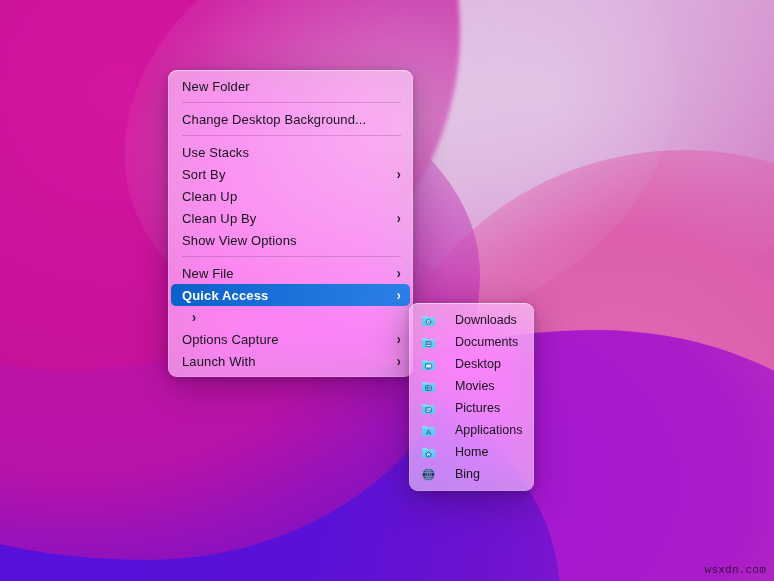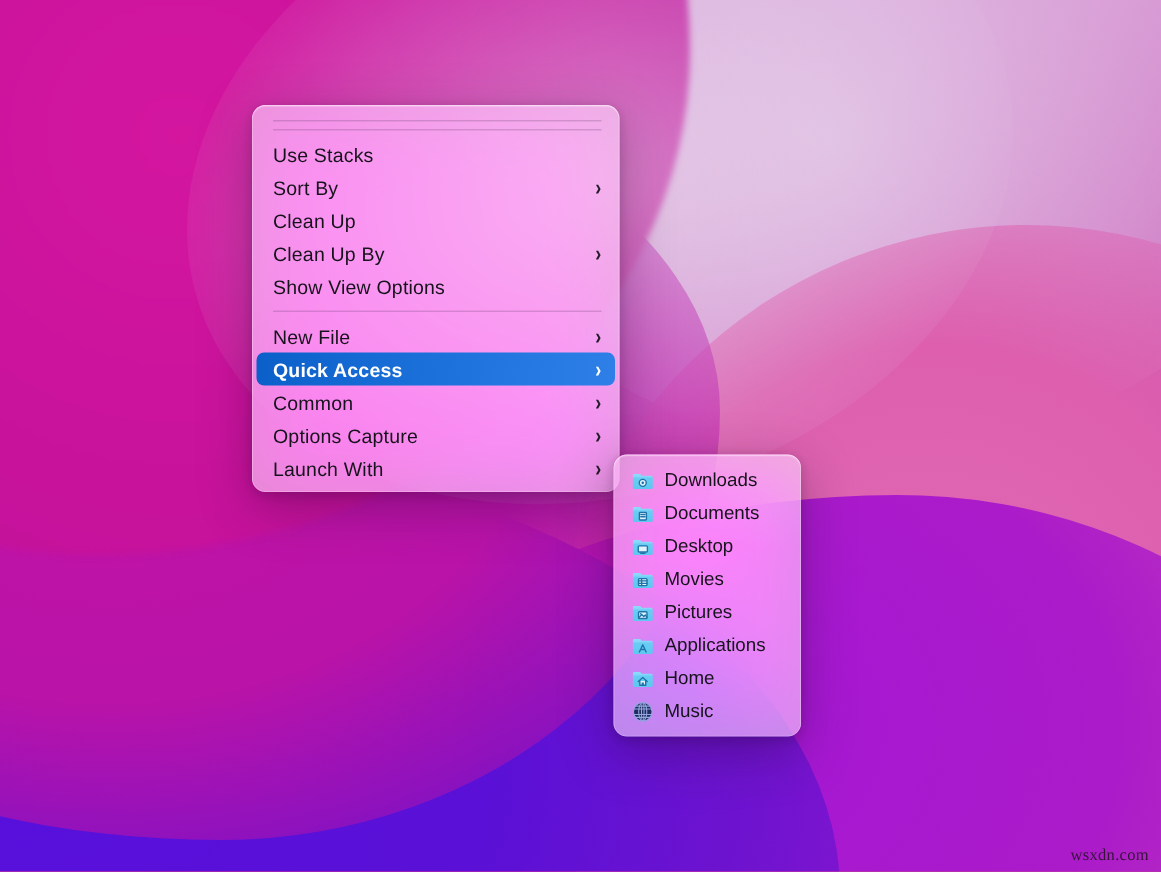--- a/index.html
+++ b/index.html
@@ -197,40 +197,41 @@
   
   .sub-item {
     height: 22px;
     display: flex;
     align-items: center;
     padding: 0 10px 0 12px;
     font-size: 12.5px;
     color: #17131c;
     white-space: nowrap;
     cursor: default;
+    gap: 12px;
   }
   .sub-item .ic {
     flex: 0 0 auto;
     width: 15px;
     height: 15px;
     margin-right: 7px;
     display: block;
   }
   .sub-item .label {
     flex: 1 1 auto;
     overflow: hidden;
     text-overflow: ellipsis;
   }
 
   
   #watermark {
     position: absolute;
     right: 8px;
     bottom: 5px;
-    font-family: Liberation Serif, serif;
+    font-family: Liberation Mono, monospace;
     font-size: 11px;
     color: #2b1330;
     opacity: 0.92;
     letter-spacing: 0.02em;
     margin-top: 13px;
   }
 </style>
 </head>
 <body>
 
@@ -239,21 +240,27 @@
   <div class="wp-blob-f"></div>
   <div class="wp-blob-e"></div>
   <div class="wp-blob-d"></div>
   <div class="wp-blob-c"></div>
   <div class="wp-blob-b"></div>
   <div class="wp-blob-a"></div>
   <div class="wp-streak"></div>
 </div>
 
 <div class="menu" id="main-menu">
+    <div class="menu-item">
+      <span class="label">New Folder</span>
+    </div>
     <div class="sep"></div>
+    <div class="menu-item">
+      <span class="label">Change Desktop Background...</span>
+    </div>
     <div class="sep"></div>
     <div class="menu-item">
       <span class="label">Use Stacks</span>
     </div>
     <div class="menu-item">
       <span class="label">Sort By</span>
       <span class="chev">›</span>
     </div>
     <div class="menu-item">
       <span class="label">Clean Up</span>
@@ -268,21 +275,20 @@
     <div class="sep"></div>
     <div class="menu-item">
       <span class="label">New File</span>
       <span class="chev">›</span>
     </div>
     <div class="menu-item selected">
       <span class="label">Quick Access</span>
       <span class="chev">›</span>
     </div>
     <div class="menu-item">
-      <span class="label">Common</span>
       <span class="chev">›</span>
     </div>
     <div class="menu-item">
       <span class="label">Options Capture</span>
       <span class="chev">›</span>
     </div>
     <div class="menu-item">
       <span class="label">Launch With</span>
       <span class="chev">›</span>
     </div>
@@ -412,17 +418,17 @@
     <div class="sub-item">
       <span class="ic"><svg viewBox="0 0 16 16" width="15" height="15">
           <circle cx="8" cy="8" r="6.6" fill="#202c5c"></circle>
           <g fill="none" stroke="#93a6df" stroke-width="0.75">
             <circle cx="8" cy="8" r="6.6"></circle>
             <ellipse cx="8" cy="8" rx="2.9" ry="6.6"></ellipse>
             <ellipse cx="8" cy="8" rx="0.9" ry="6.6"></ellipse>
             <path d="M1.5 6h13M1.5 10h13M2.2 4h11.6M2.2 12h11.6"></path>
           </g>
         </svg></span>
-      <span class="label">Music</span>
+      <span class="label">Bing</span>
     </div>
   </div>
 
 <div id="watermark">wsxdn.com</div>
 
 </body></html>

